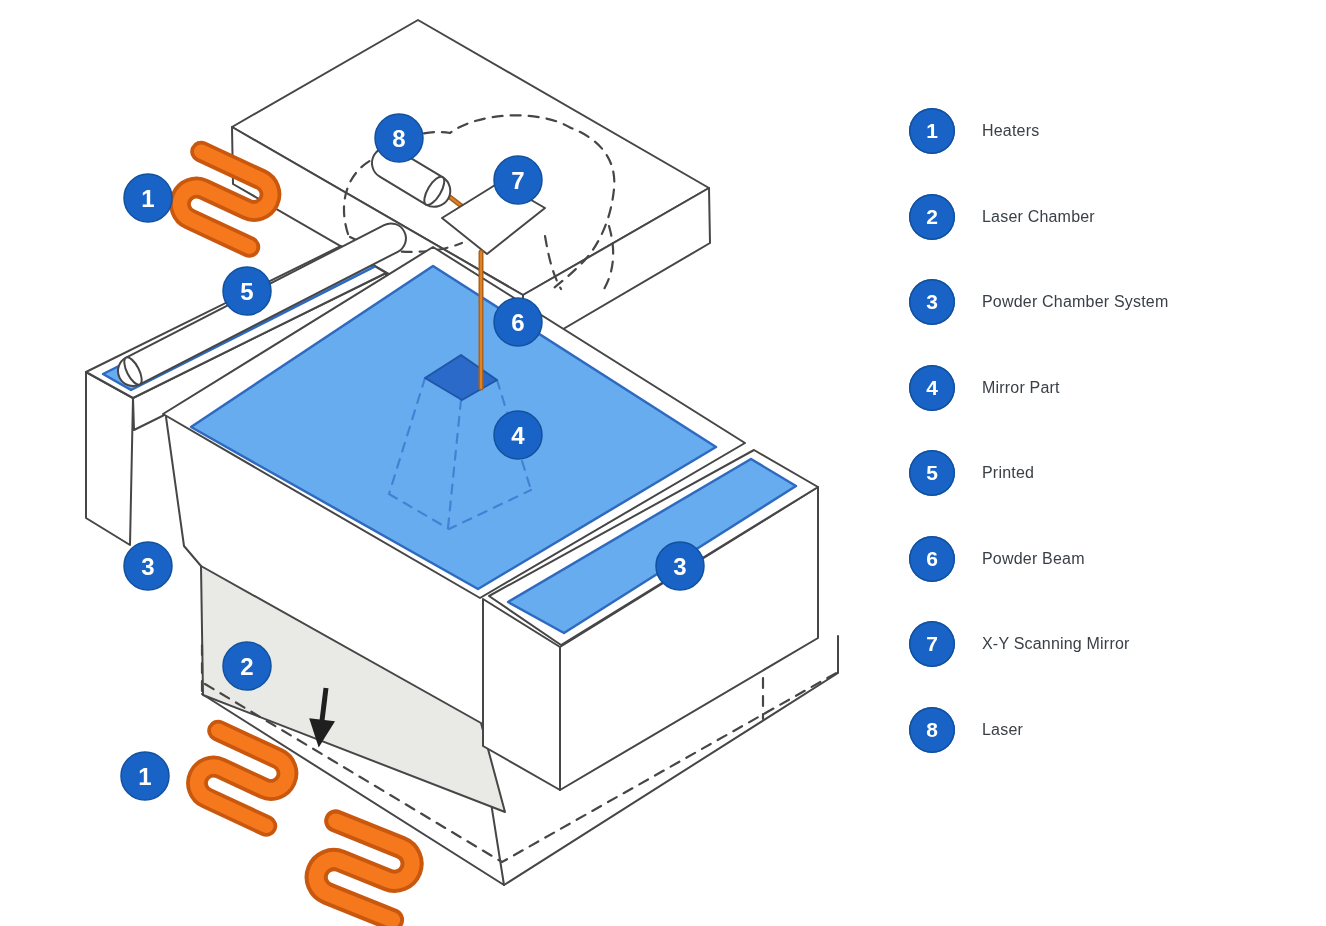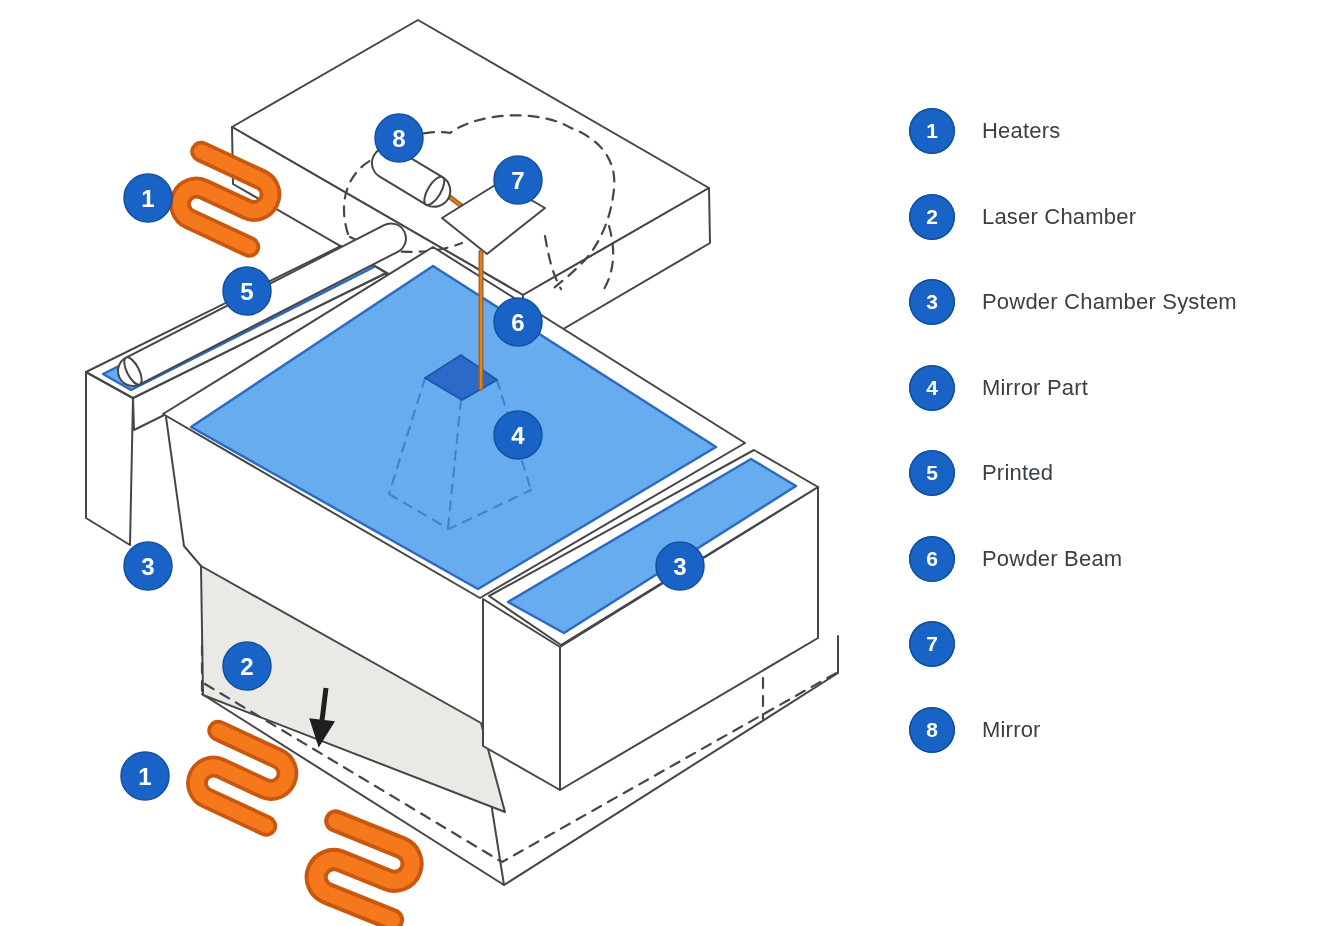--- a/index.html
+++ b/index.html
@@ -25,21 +25,21 @@
   .badge{fill:var(--accent);stroke:var(--badge-edge);stroke-width:1.5;}
   .badge-num{fill:#ffffff;font-family:"Liberation Sans",sans-serif;font-size:24px;font-weight:bold;text-anchor:middle;}
   
   .legend{position:absolute;left:909px;top:108px;display:flex;flex-direction:column;gap:39.5px;}
   .legend-row{display:flex;align-items:center;gap:27px;}
   .legend-badge{
     width:46px;height:46px;border-radius:50%;background:var(--accent);
     color:#fff;font-weight:bold;font-size:21px;display:flex;align-items:center;justify-content:center;
     box-shadow:inset 0 0 0 1.5px var(--badge-edge);flex:0 0 auto;
   }
-  .legend-label{font-size:22px;color:var(--text);letter-spacing:.2px;white-space:nowrap;}
+  .legend-label{font-size:16px;color:var(--text);letter-spacing:.2px;white-space:nowrap;}
 </style>
 </head>
 <body>
 
 <div class="stage">
 
   <svg width="1326" height="926" viewBox="0 0 1326 926">
 
     <g>
       <polygon class="o" points="418,20 232,127 523,295 709,188"></polygon>
@@ -195,21 +195,22 @@
       <div class="legend-label">Printed</div>
     </div>
 
     <div class="legend-row">
       <div class="legend-badge">6</div>
       <div class="legend-label">Powder Beam</div>
     </div>
 
     <div class="legend-row">
       <div class="legend-badge">7</div>
+      <div class="legend-label">X-Y Scanning Mirror</div>
     </div>
 
     <div class="legend-row">
       <div class="legend-badge">8</div>
-      <div class="legend-label">Mirror</div>
+      <div class="legend-label">Laser</div>
     </div>
   </div>
 
 </div>
 
 </body></html>

